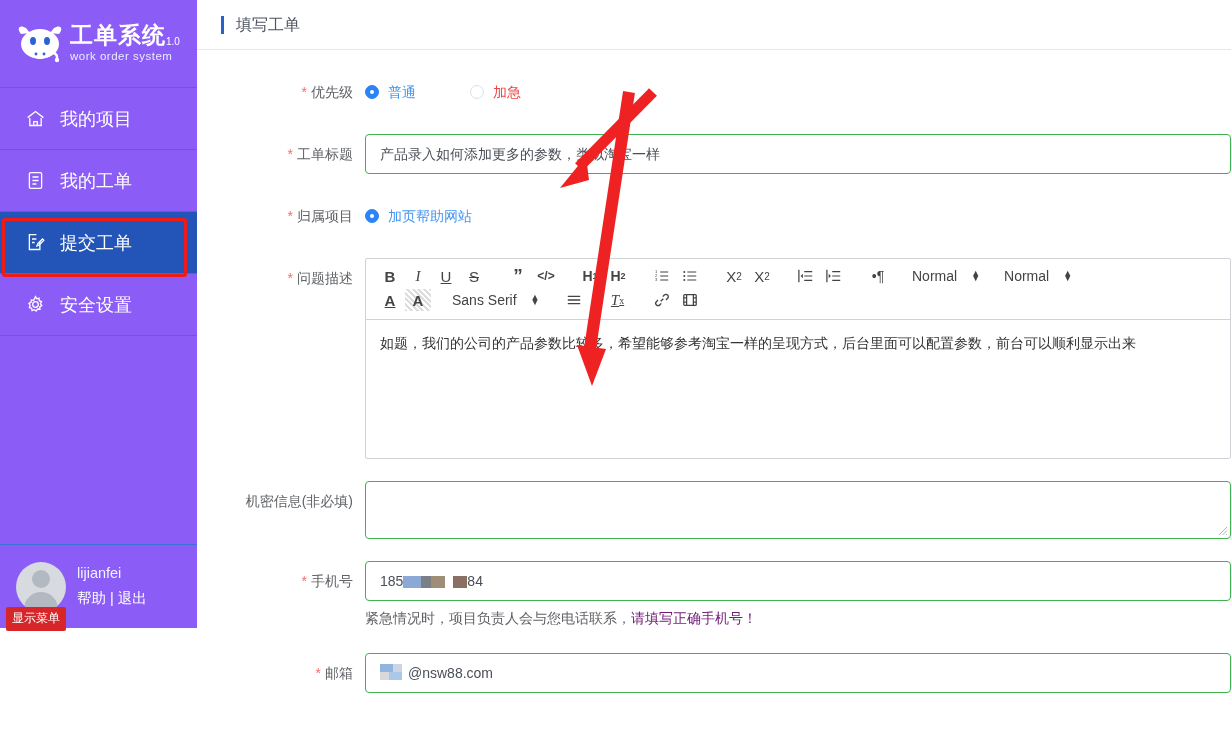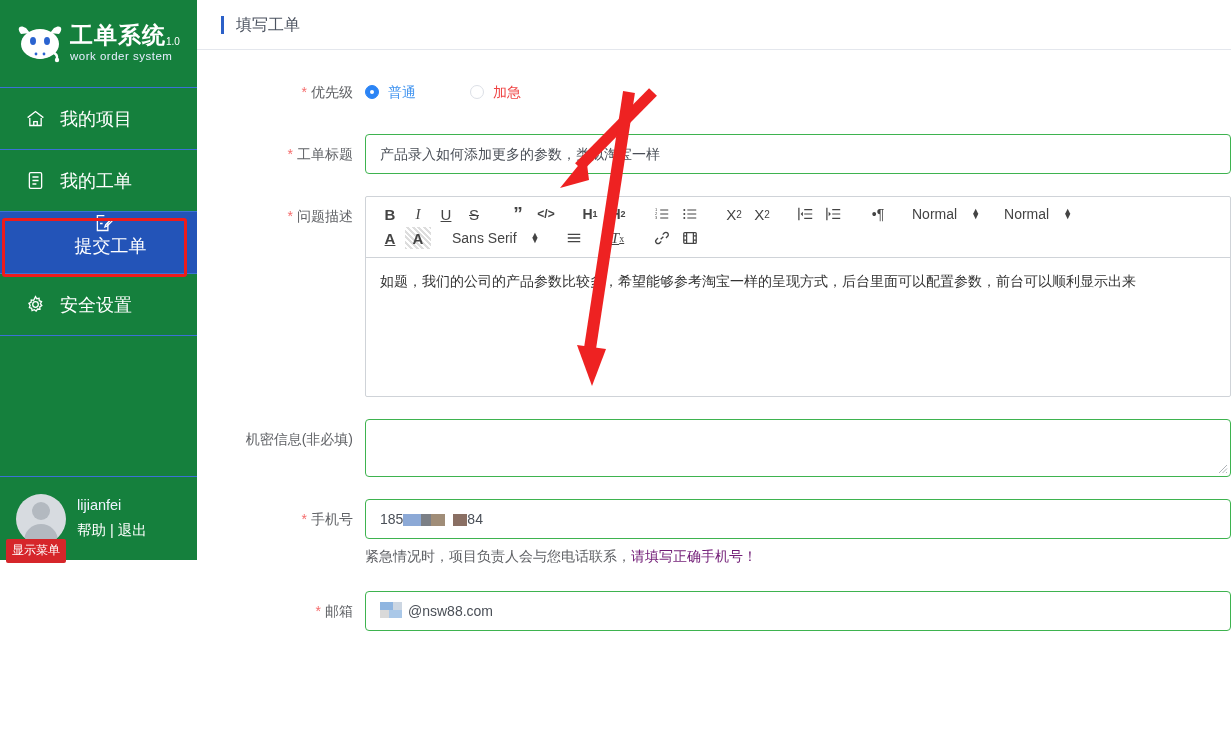--- a/index.html
+++ b/index.html
@@ -9,22 +9,22 @@
     overflow: hidden;
     font-family: "Liberation Sans", "DejaVu Sans", sans-serif;
     background: #ffffff;
   }
   #app { position: relative; width: 1231px; height: 752px; display: flex; }
 
   
   .sidebar {
     width: 197px;
     min-width: 197px;
-    height: 560px;
-    background: #15803d;
+    height: 628px;
+    background: #8b5cf6;
     position: relative;
     color: #fff;
   }
   .brand {
     height: 88px;
     display: flex;
     align-items: center;
     padding-left: 14px;
     border-bottom: 1px solid #3b71d6;
   }
@@ -46,21 +46,21 @@
     font-size: 18px;
     color: #ffffff;
     border-bottom: 1px solid #3b71d6;
     position: relative;
     cursor: pointer;
   }
   .nav-item .nav-icon {
     width: 22px; height: 22px; margin-right: 14px;
     display: inline-flex; align-items: center; justify-content: center;
   }
-  .nav-item.active { background: #2354b8; flex-direction: column; }
+  .nav-item.active { background: #2354b8; }
   .nav-highlight {
     position: absolute;
     left: 2px; top: 218px;
     width: 185px; height: 59px;
     border: 3px solid #ee1b1b;
     border-radius: 3px;
     pointer-events: none;
     z-index: 5;
   }
   .user-box {
@@ -366,20 +366,33 @@
 
       <div class="row">
         <div class="label">
           <span class="req">*</span><span>工单标题</span>
         </div>
         <div class="field">
           <div class="input">产品录入如何添加更多的参数，类似淘宝一样</div>
         </div>
       </div>
 
+      <div class="row">
+        <div class="label">
+          <span class="req">*</span><span>归属项目</span>
+        </div>
+        <div class="field">
+          <div class="radio-line">
+            <label class="radio checked">
+              <span class="dot"></span>
+              <span class="rtext">加页帮助网站</span>
+            </label>
+          </div>
+        </div>
+      </div>
 
       <div class="row">
         <div class="label">
           <span class="req">*</span><span>问题描述</span>
         </div>
         <div class="field">
           <div class="editor">
 
             <div class="toolbar">
               <div class="tb-row">

